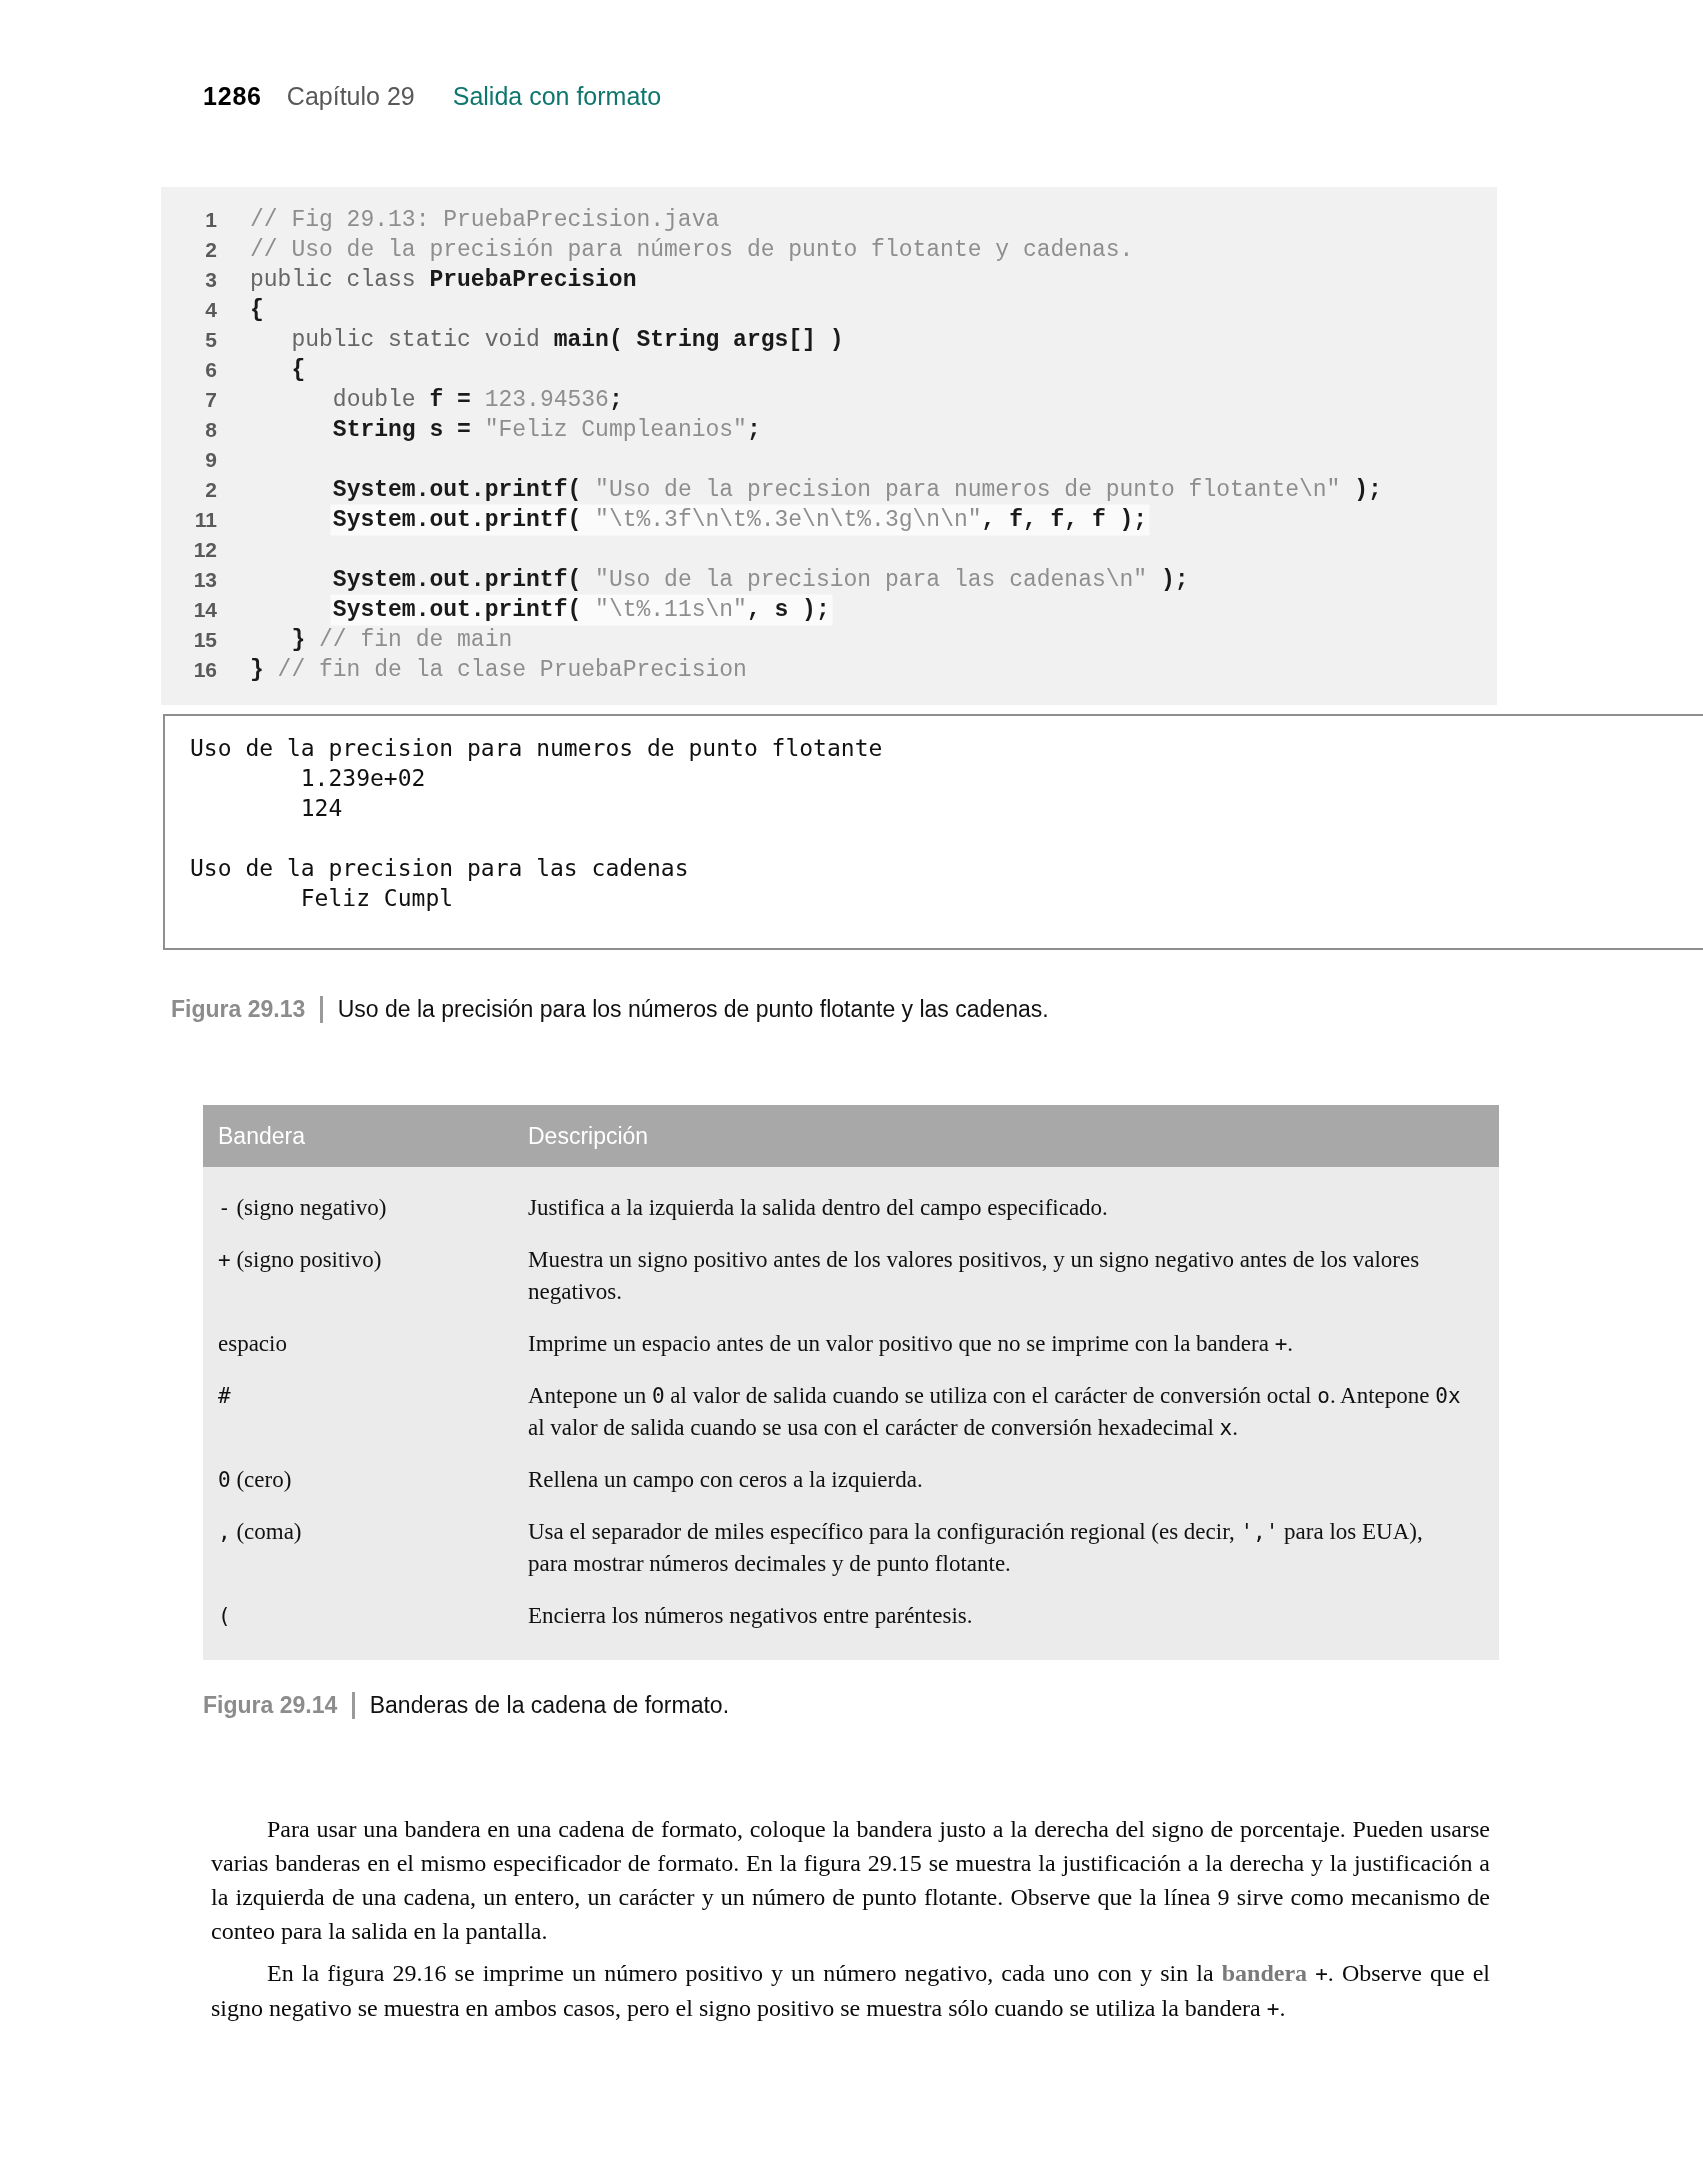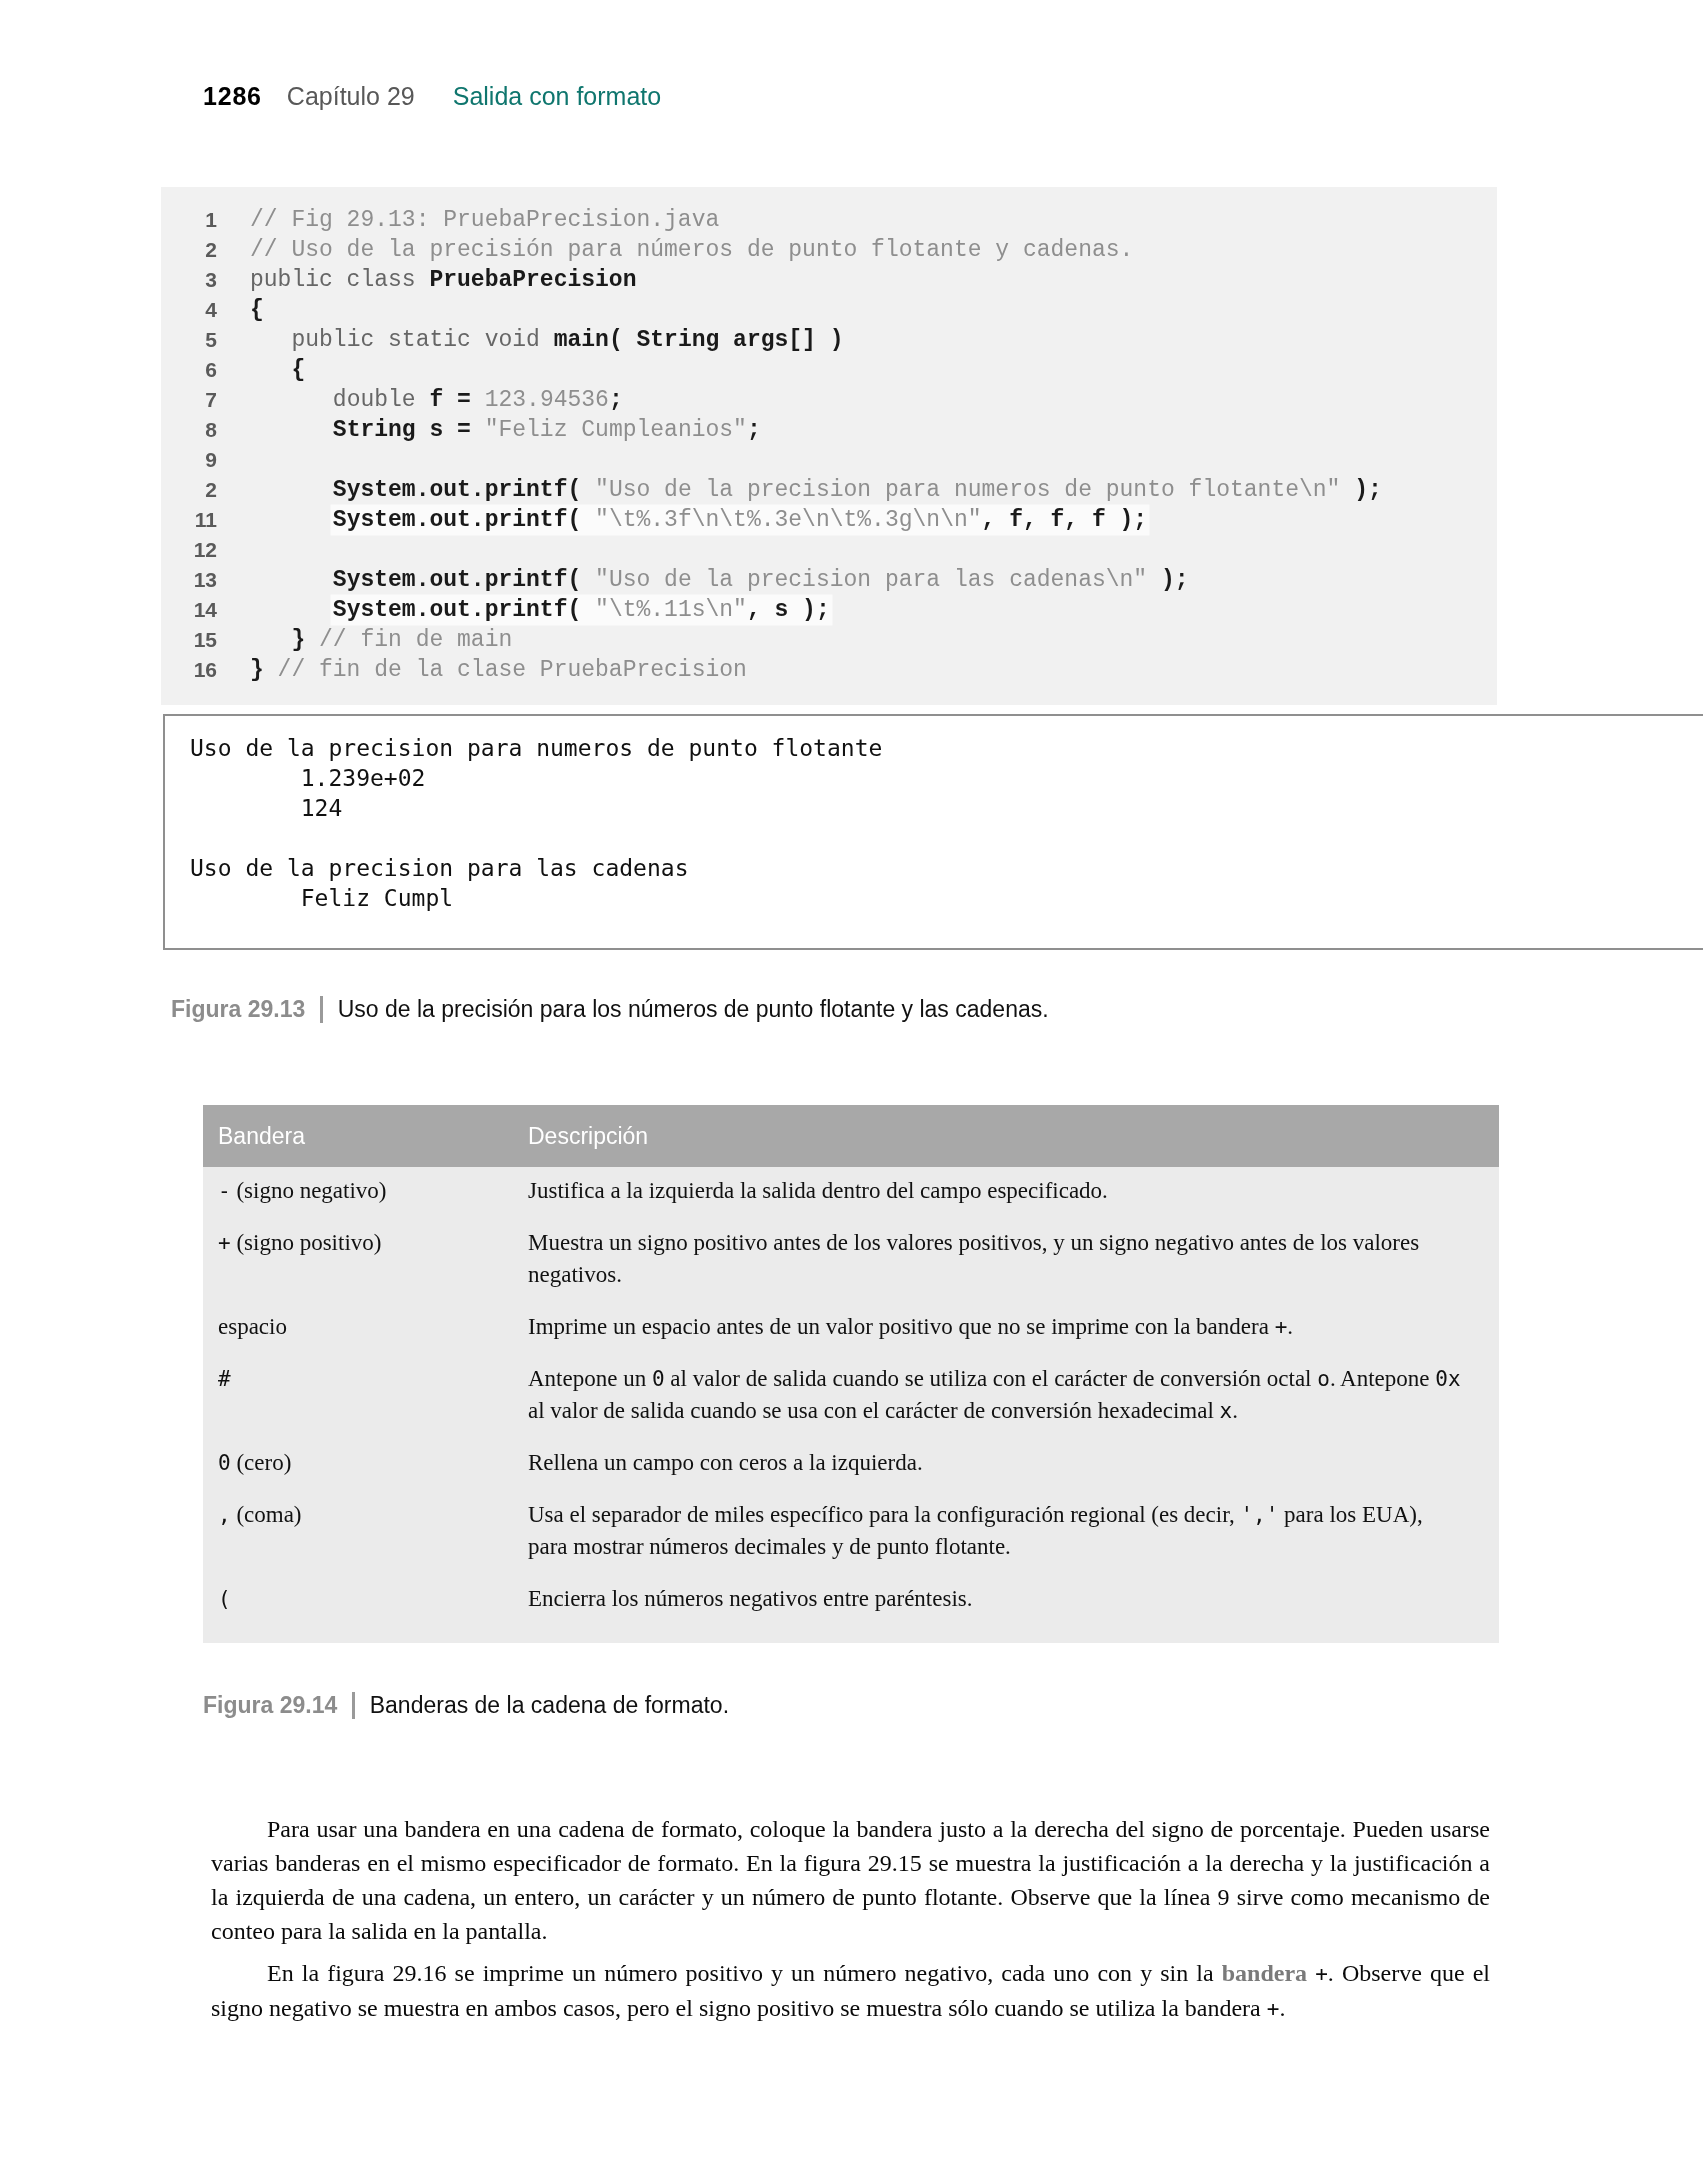--- a/index.html
+++ b/index.html
@@ -42,21 +42,21 @@
   .cap-sep{display:inline-block;width:2.5px;height:27px;background:#9a9a9a;
            margin:0 15px;vertical-align:-5.8px;}
   .cap-text{color:#111;}
 
   
   .flags-table{position:absolute;left:203px;top:1105px;width:1296px;}
   .thead{background:#a8a8a8;color:#ffffff;height:62px;display:grid;
          grid-template-columns:310px 1fr;align-items:center;
          box-sizing:border-box;padding-left:15px;font-size:23px;}
   .tbody{background:#ebebeb;display:grid;grid-template-columns:310px 1fr;
-         row-gap:20px;box-sizing:border-box;padding:8px 38px 28px 15px;
+         row-gap:20px;box-sizing:border-box;padding:25px 38px 28px 15px;
          font-family:"Liberation Serif",serif;font-size:23px;line-height:32px;color:#111;}
   .fcell{white-space:nowrap;}
   .dcell{}
   .mono{font-family:"DejaVu Sans Mono",monospace;font-size:21px;}
   .it{}
 
   
   .bodytext{position:absolute;left:203px;top:1804px;width:1295px;
             font-family:"Liberation Serif",serif;font-size:24px;line-height:34px;
             text-align:justify;color:#0a0a0a;}

